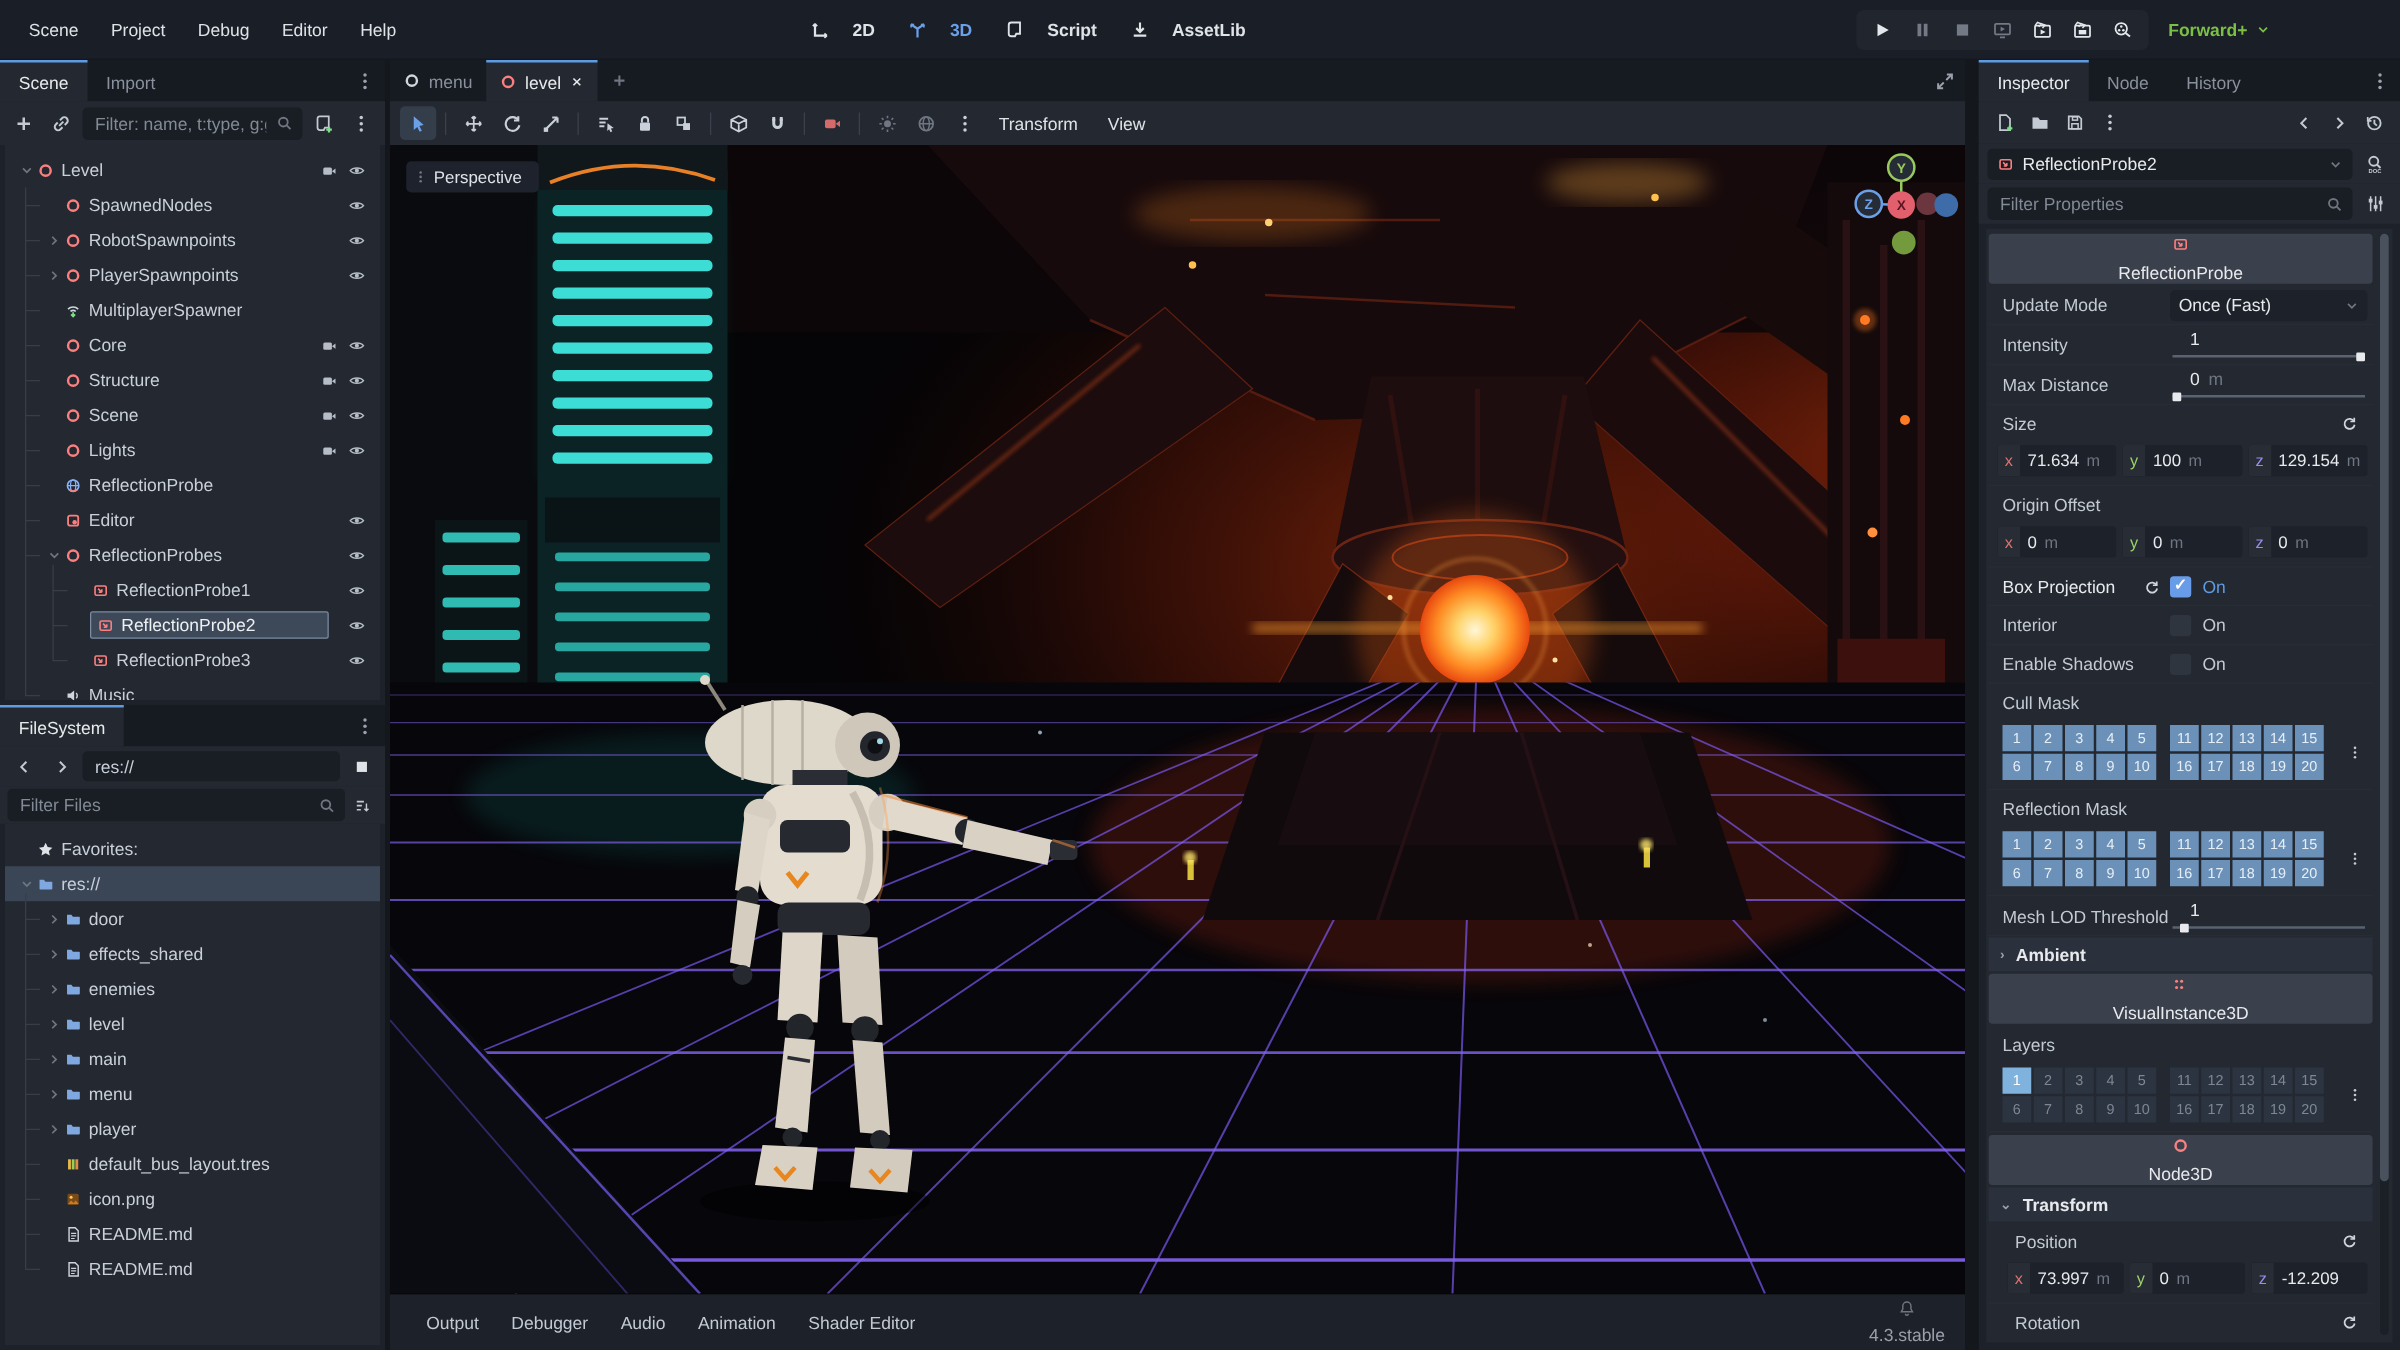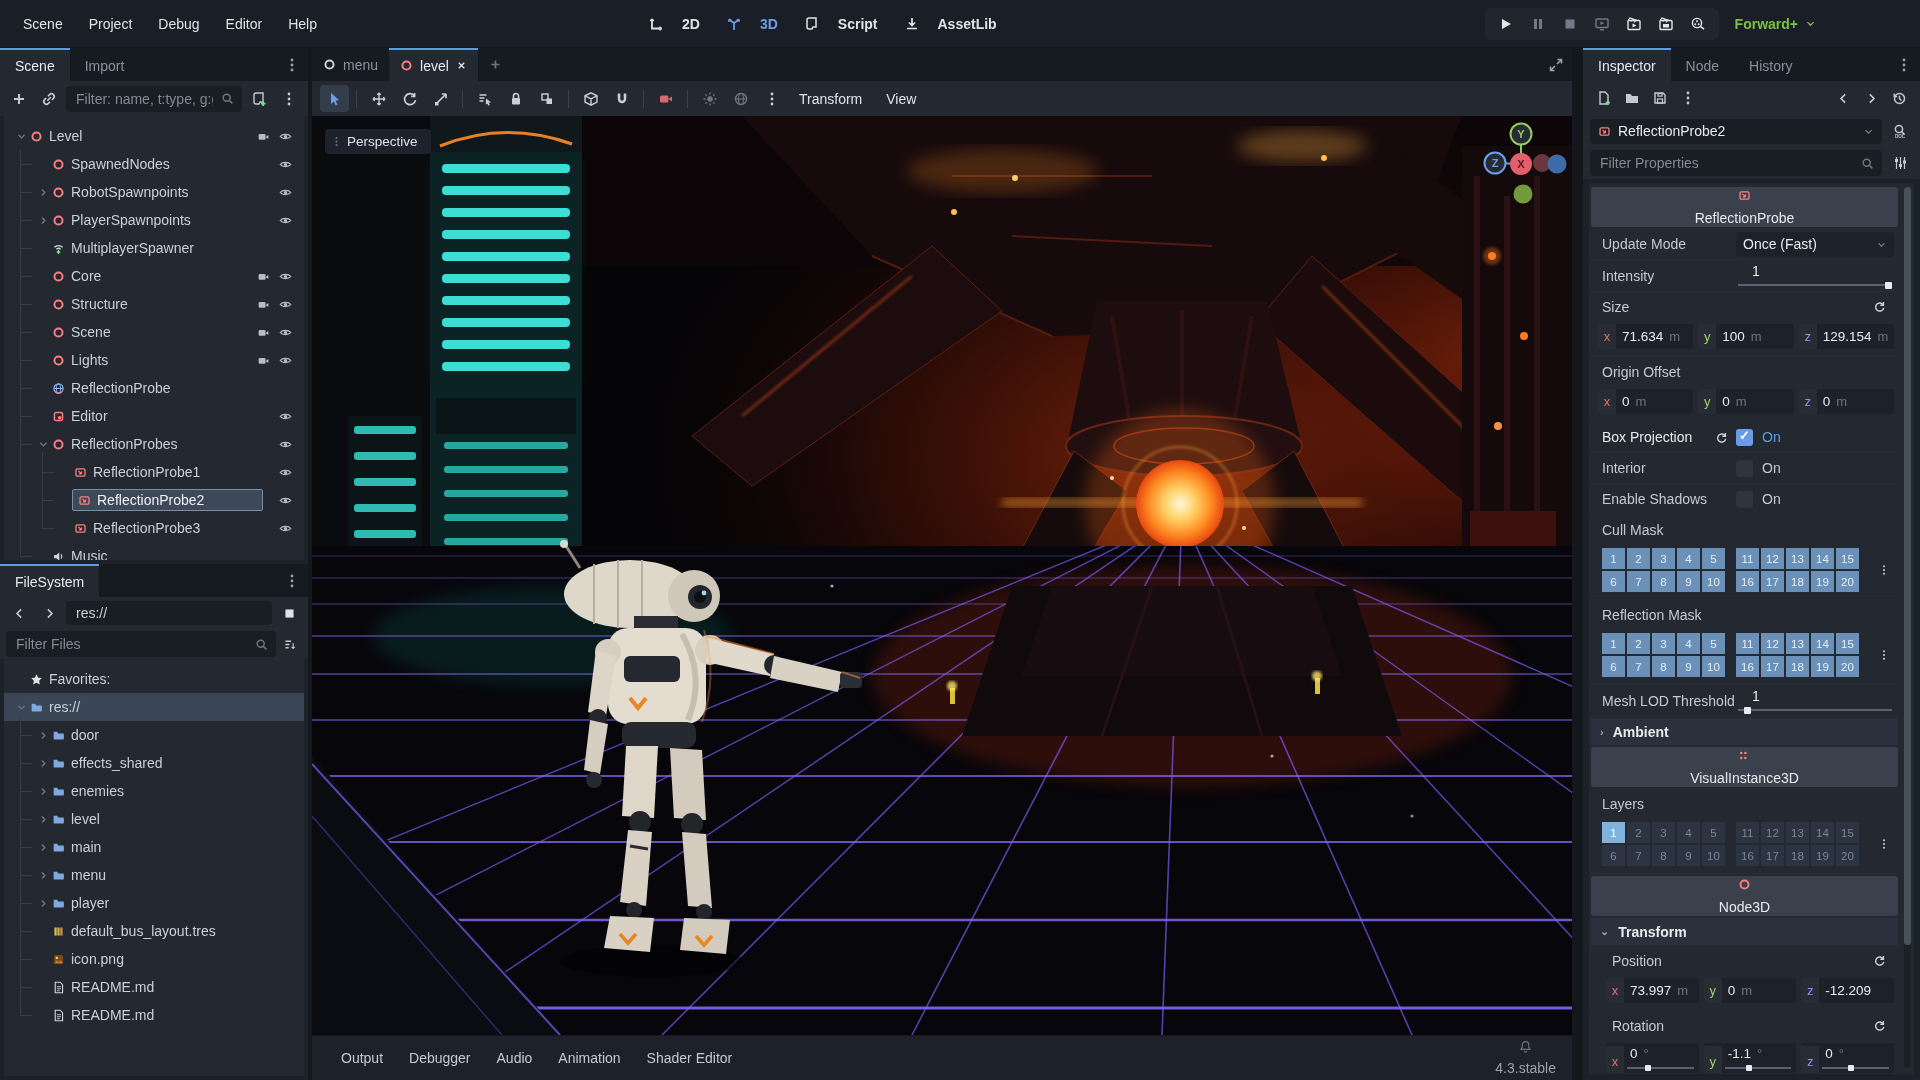--- a/index.html
+++ b/index.html
@@ -1447,20 +1447,30 @@
         <span class="plabel">Intensity</span>
         <div class="pedit">
             <div class="num">
           <span class="v">1</span>
           <div class="sline"></div>
               <div class="sgrab" style="left:calc(100% - 9px)"></div>
         </div>
           </div>
       </div>
 
+      <div class="prow">
+        <span class="plabel">Max Distance</span>
+        <div class="pedit">
+            <div class="num">
+          <span class="v"><span>0</span><span class="u">m</span></span>
+          <div class="sline"></div>
+              <div class="sgrab" style="left:2px"></div>
+        </div>
+          </div>
+      </div>
 
       <div class="prow lblrow">
         <span class="plabel">Size</span>
         <span class="icn sm rst">
             <svg viewBox="0 0 16 16">
               <path d="M12.6 6.2 A5 5 0 1 0 13.2 9.6" fill="none" stroke="currentColor" stroke-width="1.7"></path>
               <path d="M12.8 2.6 v3.8 H9" fill="none" stroke="currentColor" stroke-width="1.7"></path>
             </svg>
           </span>
       </div>

